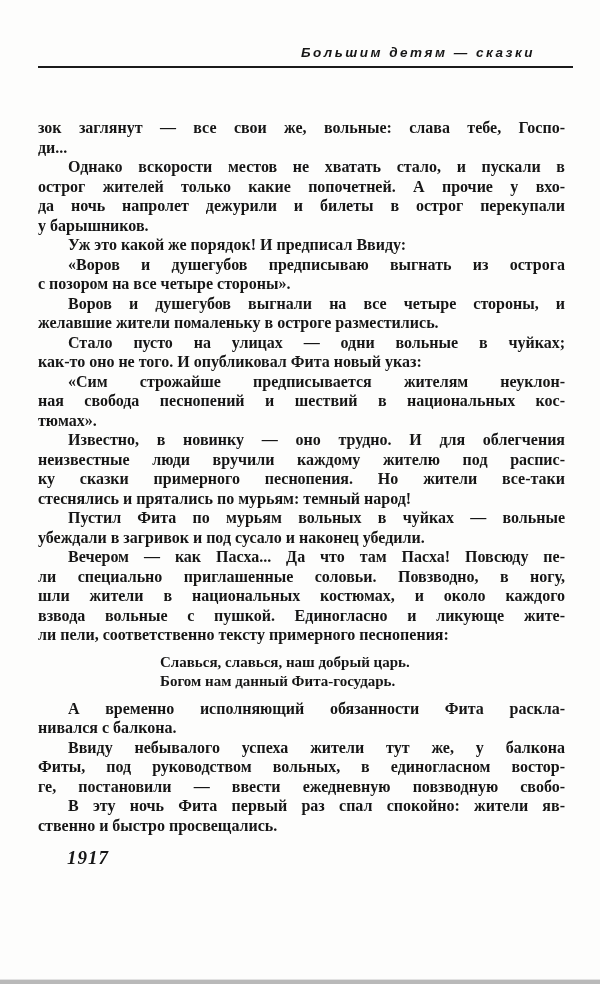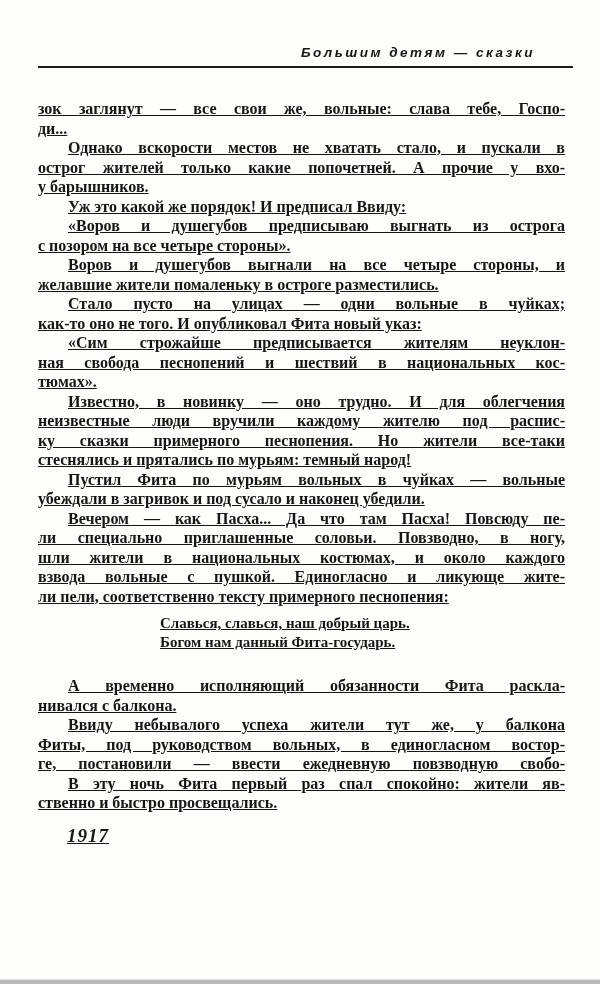--- a/index.html
+++ b/index.html
@@ -27,38 +27,37 @@
     font-weight: bold;
     font-style: italic;
     font-size: 13.5px;
     line-height: 16px;
     letter-spacing: 2.5px;
     white-space: nowrap;
   }
   
   .body-text {
     position: absolute;
-    top: 99px;
+    top: 118px;
     left: 38px;
     width: 527px;
     font-size: 16px;
     font-weight: bold;
     line-height: 19.5px;
-    text-decoration: underline;
   }
   .para { margin: 0; }
   .line {
     text-align: justify;
     text-align-last: justify;
   }
   .line.last { text-align-last: left; }
   .line.indent { text-indent: 30px; }
   
   .verse {
-    margin: 8px 0 24px 122px;
+    margin: 8px 0 8px 122px;
     font-size: 15px;
     line-height: 19px;
     font-weight: bold;
   }
   
   .year {
     margin-top: 13px;
     margin-left: 29px;
     font-style: italic;
     font-weight: bold;
@@ -86,20 +85,21 @@
   <div class="body-text">
 
     <div id="paras-before">
         <div class="para">
           <div class="line">зок заглянут — все свои же, вольные: слава тебе, Госпо-</div>
           <div class="line last">ди...</div>
         </div>
         <div class="para">
           <div class="line indent">Однако вскорости местов не хватать стало, и пускали в</div>
           <div class="line">острог жителей только какие попочетней. А прочие у вхо-</div>
+          <div class="line">да ночь напролет дежурили и билеты в острог перекупали</div>
           <div class="line last">у барышников.</div>
         </div>
         <div class="para">
           <div class="line last indent">Уж это какой же порядок! И предписал Ввиду:</div>
         </div>
         <div class="para">
           <div class="line indent">«Воров и душегубов предписываю выгнать из острога</div>
           <div class="line last">с позором на все четыре стороны».</div>
         </div>
         <div class="para">

